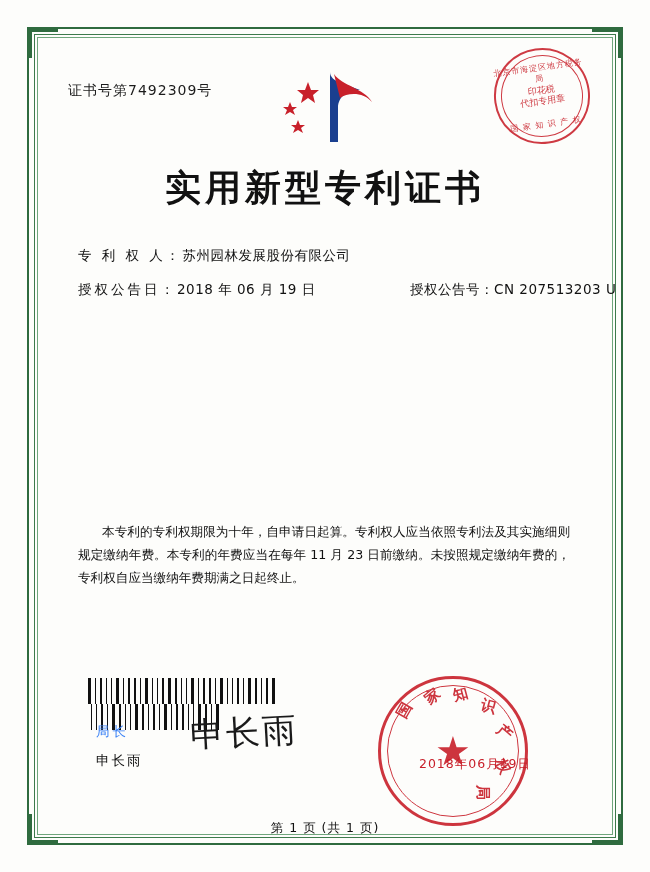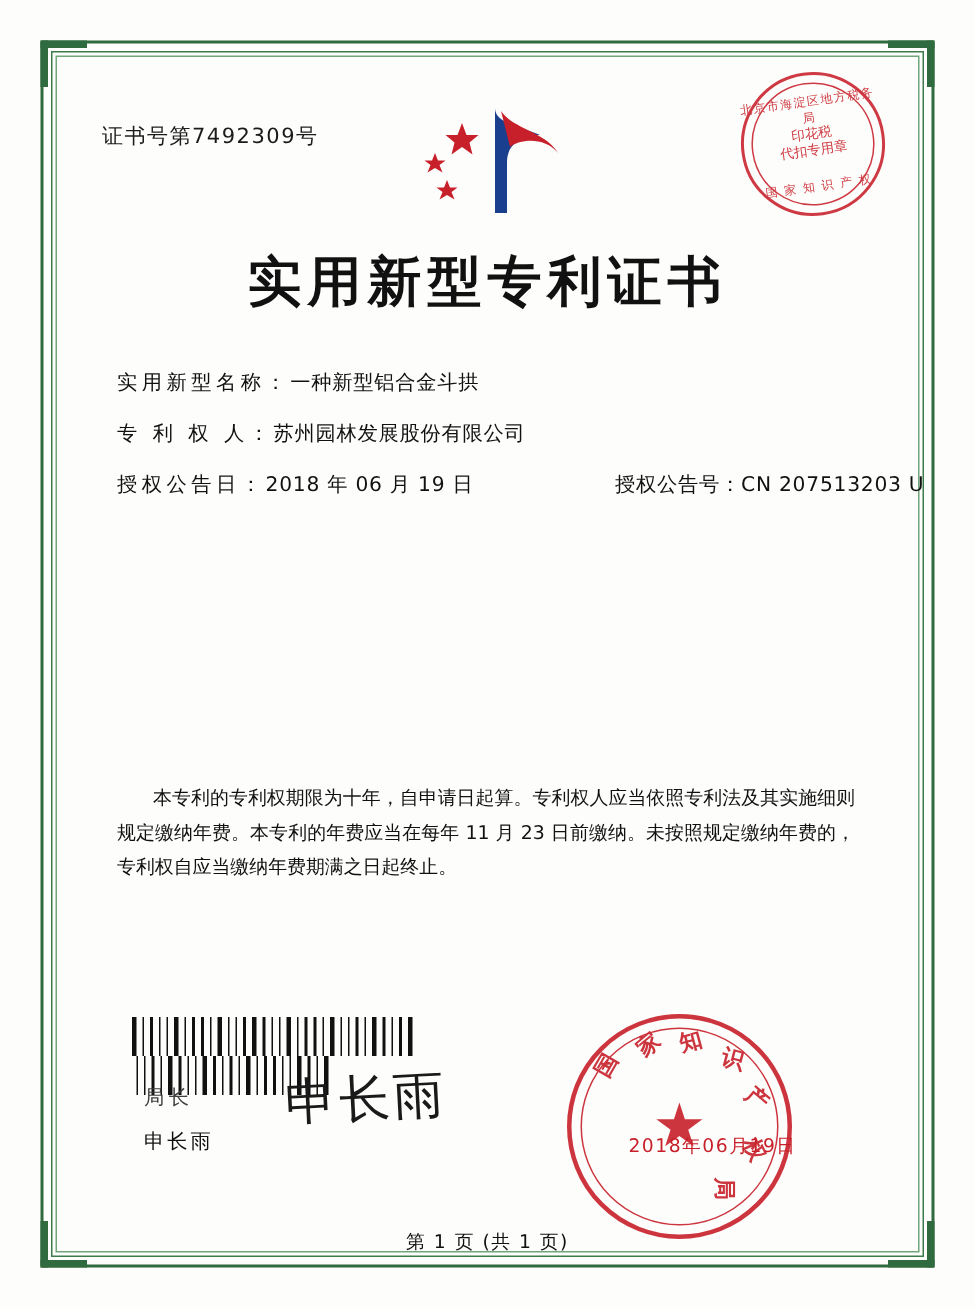--- a/index.html
+++ b/index.html
@@ -92,21 +92,21 @@
   .body-text p{margin:0 0 2px 0;text-indent:24px;}
 
   .barcode{
     position:absolute;left:88px;top:678px;width:190px;height:26px;
   }
   .barcode i{
     display:inline-block;height:26px;background:#111;margin-right:1px;vertical-align:top;
   }
 
   .sign-label{
-    position:absolute;left:96px;top:723px;font-size:13.5px;letter-spacing:3px;color:#404040;font-family:Liberation Mono, monospace;
+    position:absolute;left:96px;top:723px;font-size:13.5px;letter-spacing:3px;color:#3b82f6;font-family:Liberation Mono, monospace;
   }
   .sign-name{
     position:absolute;left:96px;top:752px;font-size:13.5px;letter-spacing:2px;color:#111;
   }
   .signature{
     position:absolute;left:190px;top:710px;font-size:34px;color:#1a1a1a;
     font-family:"DejaVu Serif","Liberation Serif",serif;
     transform:rotate(-3deg);letter-spacing:2px;
     white-space:nowrap;
   }
@@ -166,23 +166,20 @@
   <div class="stamp-top">
     <div class="ring"></div>
     <div class="arc-top">北京市海淀区地方税务局</div>
     <div class="mid">印花税<br>代扣专用章</div>
     <div class="arc-bottom">国 家 知 识 产 权</div>
   </div>
 
   <div class="title">实用新型专利证书</div>
 
   <div class="fields">
-    <div class="frow">
-      <span class="flabel">实用新型名称：</span><span class="fvalue">一种新型铝合金斗拱</span>
-    </div>
     <div class="frow">
       <span class="flabel">专 利 权 人：</span><span class="fvalue">苏州园林发展股份有限公司</span>
     </div>
     <div class="frow two">
       <span class="flabel">授权公告日：</span><span class="fvalue">2018 年 06 月 19 日</span>
       <span class="right"><span>授权公告号：</span><span>CN 207513203 U</span></span>
     </div>
   </div>
 
   <div class="body-text">

